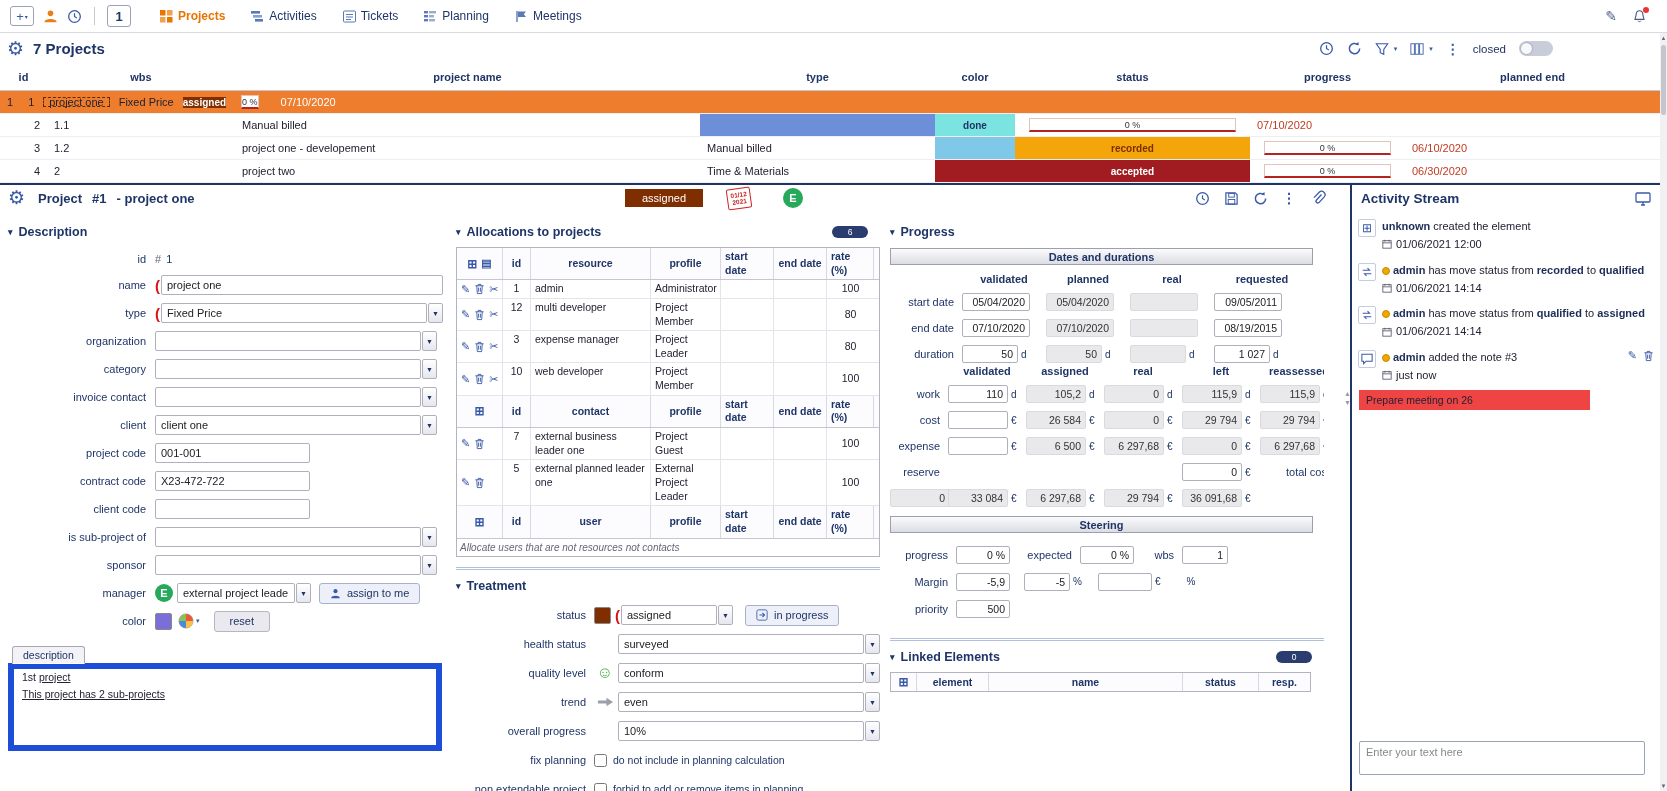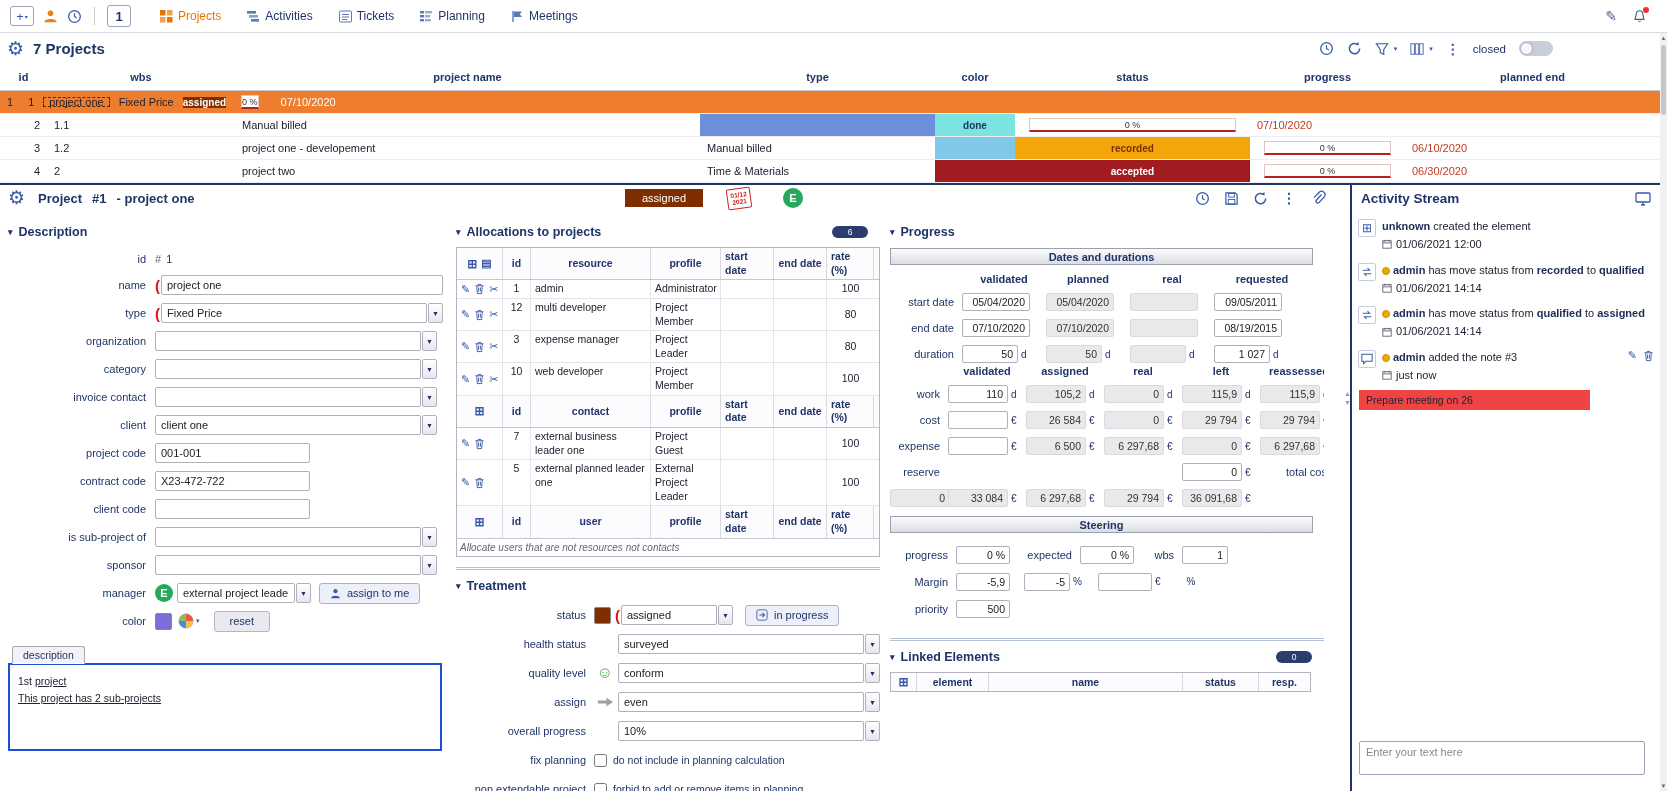--- a/index.html
+++ b/index.html
@@ -9,21 +9,21 @@
 .ic{display:inline-flex;align-items:center;justify-content:center;cursor:pointer;color:#3a5aa8}
 b{color:#1c2c55}
 
 .topbar{position:absolute;left:0;top:0;width:1667px;height:33px;border-bottom:1px solid #d9d9e0;display:flex;align-items:center;padding:0 10px;gap:9px;background:#fff}
 .tb-new{width:24px;height:20px;border:1px solid #9aa2b8;border-radius:3px;font-size:13px;color:#3a5aa8;display:flex;align-items:center;justify-content:center;gap:1px;cursor:pointer}
 .tb-new small{font-size:6px}
 .tb-sep{width:1px;height:18px;background:#ccc;margin:0 3px}
 .tb-counter{min-width:24px;height:22px;border:1px solid #9aa2b8;border-radius:3px;display:flex;align-items:center;justify-content:center;font-weight:bold;color:#1f3568;font-size:13px;cursor:pointer;padding:0 4px}
 .tabs{display:flex;gap:26px;margin-left:20px}
 .tab{display:flex;align-items:center;gap:5px;font-size:12px;color:#1f3568;cursor:pointer}
-.tab.active{color:#e87500;font-weight:normal}
+.tab.active{color:#e87500;font-weight:bold}
 .tb-right{margin-left:auto;display:flex;gap:15px;align-items:center;margin-right:10px}
 .relpos{position:relative;display:inline-flex}
 .reddot{position:absolute;right:-2px;top:-2px;width:6px;height:6px;border-radius:50%;background:#e33}
 .pen{font-size:14px;color:#4a5a80;cursor:pointer}
 
 .list-header{position:absolute;left:0;top:33px;width:1660px;height:31px;display:flex;align-items:center;padding:0 7px;gap:9px}
 .gear{font-size:19px;color:#3a5aa8;cursor:pointer;line-height:1}
 .list-title{font-size:15px;font-weight:bold;color:#1f3568}
 .lh-right{margin-left:auto;display:flex;align-items:center;gap:13px;margin-right:100px}
 .mini-caret{font-size:7px;color:#3a5aa8;margin-left:-8px}
@@ -73,21 +73,21 @@
 .w-code{width:155px}
 .sel{display:flex;gap:1px;align-items:center}
 .sel .arrow{width:15px;height:20px;border:1px solid #b0b0bc;border-radius:2px;background:linear-gradient(#fff,#e6e6ee);display:flex;align-items:center;justify-content:center;font-size:7px;color:#1f3568;cursor:pointer}
 .req{color:#d11;font-size:15px;margin-right:1px;font-weight:bold}
 .btn{display:inline-flex;align-items:center;gap:6px;border:1px solid #a8b0cc;background:#edf0f8;border-radius:3px;padding:2px 10px;font-size:11px;color:#1f3568;cursor:pointer;height:21px}
 .btn.gray{background:#e9e9ef;border-color:#b6b6c2;padding:2px 15px}
 .swatch{width:17px;height:17px;border:1px solid #888;border-radius:2px;flex:none;cursor:pointer}
 .hashsym{color:#667;margin-right:5px}
 .tabbox{margin-top:10px;width:434px}
 .tab-lbl{display:inline-block;border:1px solid #a8a8b4;border-bottom:1px solid #fff;background:#f3f3f7;padding:2px 10px;font-size:10.5px;color:#1f3568;border-radius:3px 3px 0 0;position:relative;top:1px;margin-left:4px;cursor:pointer}
-.tab-body{border:2px solid #1d4ed8;height:88px;padding:8px 8px;font-size:10.5px;line-height:1.6;color:#223;background:#fff}
+.tab-body{border:6px solid #1d4ed8;height:88px;padding:0 8px;font-size:10.5px;line-height:1.6;color:#223;background:#fff}
 .lnk{text-decoration:underline}
 
 .atable{border:1px solid #b4b4c0;font-size:10.5px;background:#fff}
 .arow{display:grid;grid-template-columns:46px 28px 120px 70px 53px 53px 47px;border-bottom:1px solid #e4e4ea}
 .arow>div{padding:2px 4px;border-right:1px solid #e4e4ea;display:flex;align-items:flex-start;line-height:1.3}
 .arow>div:last-child{border-right:none}
 .arow.ahead{background:#fcfcfe;font-weight:bold;color:#1f3568;border-bottom:1px solid #c6c6d0}
 .arow.ahead>div{justify-content:center;align-items:center;border-right:1px solid #d8d8e0;cursor:pointer}
 .acts{gap:4px;align-items:center !important}
 .cc{justify-content:center}
@@ -711,21 +711,21 @@
       <span class="ico-slot">
           <span class="smiley">☺</span>
         </span>
       <span class="sel grow">
           <input class="tx" value="conform" style="">
           <span class="arrow">▼</span>
         </span>
     </div>
 
     <div class="t-row">
-      <label>assign</label>
+      <label>trend</label>
       <span class="ico-slot">
           <span>
             <svg width="17" height="12" viewBox="0 0 18 12">
               <path d="M1 4.5h9V1.5L17 6l-7 4.5V7.5H1z" fill="#9aa0a8"></path>
             </svg>
           </span>
         </span>
       <span class="sel grow">
           <input class="tx" value="even" style="">
           <span class="arrow">▼</span>

